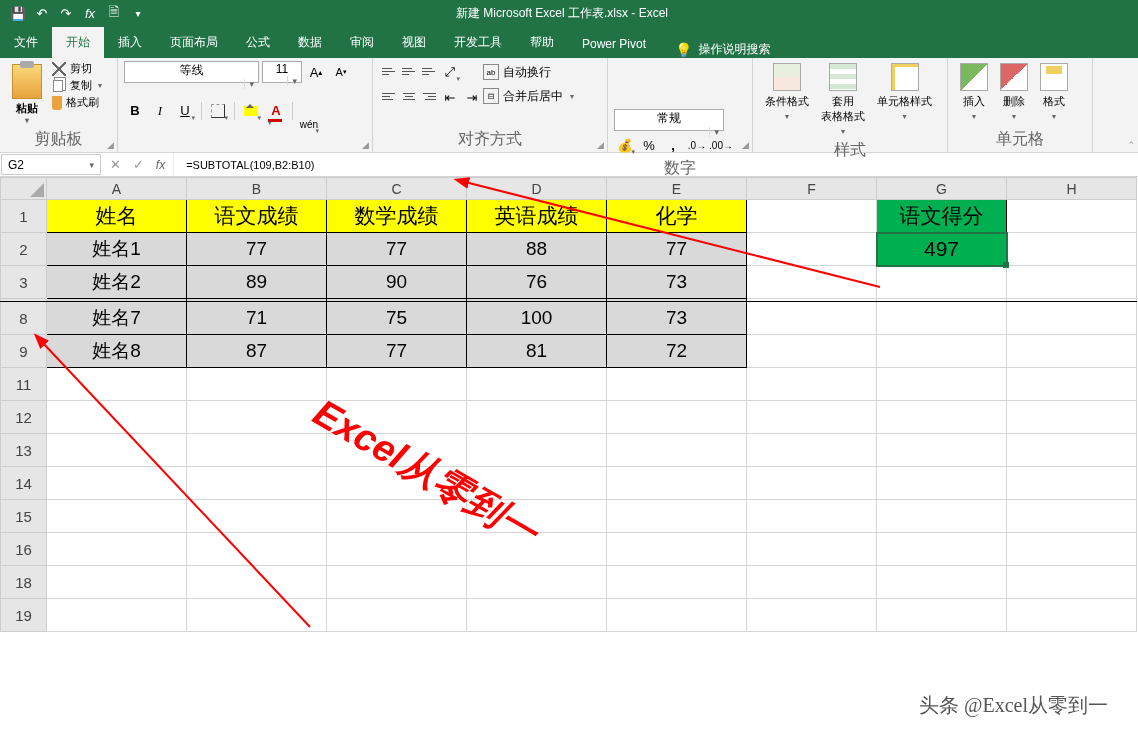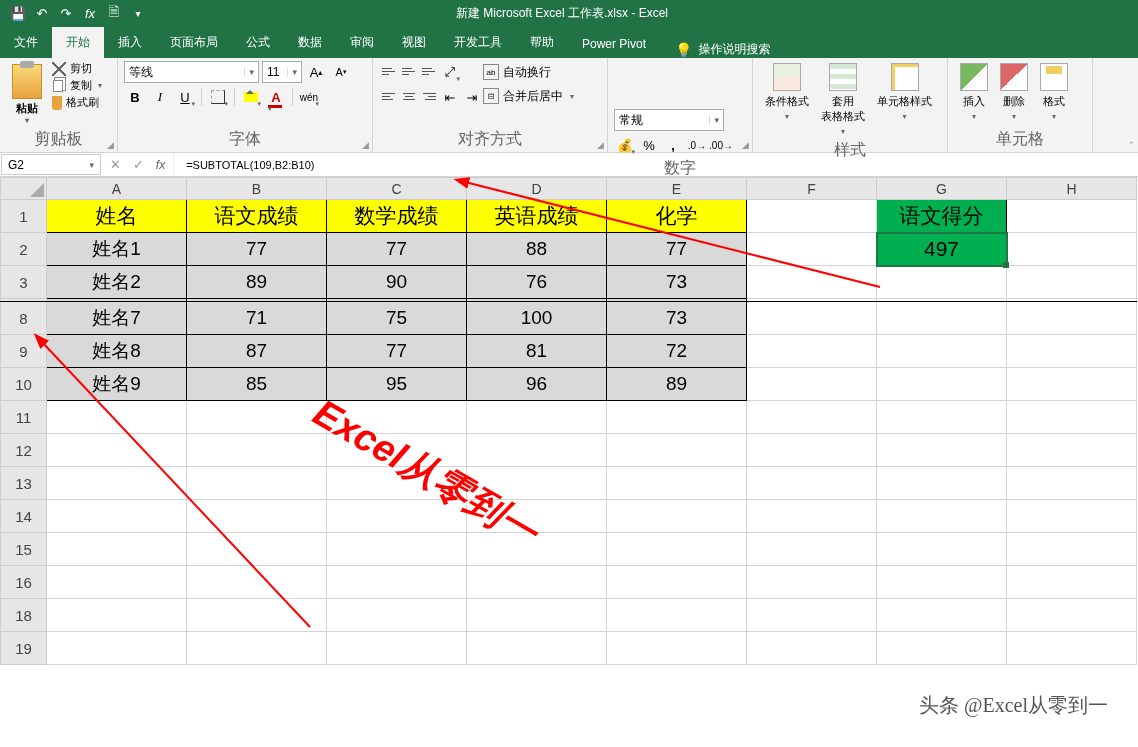--- a/index.html
+++ b/index.html
@@ -32,36 +32,36 @@
     .paste-icon::before { content:''; position:absolute; top:-4px; left:7px; width:14px; height:7px; background:#aaa; border-radius:2px; }
     .small-btns { display: flex; flex-direction: column; gap: 2px; padding-left: 4px; font-size: 11px; }
     .small-btn { display: flex; align-items: center; gap: 4px; cursor: pointer; }
     .small-btn .mi { width:14px; height:14px; display:inline-block; }
     .mi.cut { background: linear-gradient(45deg, transparent 45%, #666 45%, #666 55%, transparent 55%), linear-gradient(-45deg, transparent 45%, #666 45%, #666 55%, transparent 55%); }
     .mi.copy { background:#fff; border:1px solid #888; box-shadow: 2px -2px 0 #fff, 2px -2px 0 1px #888; width:10px; height:12px; margin:1px 3px 1px 1px;}
     .mi.brush { background:#e8a33d; width:10px; height:14px; border-radius: 0 0 3px 3px; }
     
     
     .font-row { display: flex; gap: 3px; align-items: center; margin-bottom: 3px; }
-    .combo { background:#fff; border:1px solid #ababab; height:22px; display:flex; align-items:center; padding: 0 4px; font-size:12px; position:relative; }
+    .combo { background:#fff; border:1px solid #ababab; height:22px; display:flex; align-items:center; padding: 0 4px; font-size:12px; position:relative;flex-direction:column; }
     .combo .dd { margin-left:auto; font-size:9px; color:#666; padding-left:4px; border-left:1px solid #ddd; }
     .font-name { width: 135px; }
     .font-size { width: 40px; }
     .ribbon-btn { width:22px; height:22px; display:flex; align-items:center; justify-content:center; cursor:pointer; font-size:13px; position:relative; }
     .ribbon-btn.small-dd::after { content:'▾'; font-size:7px; position:absolute; bottom:0; right:1px; color:#666; }
     .bold { font-weight:bold; }
     .italic { font-style:italic; font-family: serif; }
     .underline { text-decoration:underline; }
     .border-icon { width:14px; height:14px; border:1px solid #333; border-left:1px dashed #999; border-top:1px dashed #999; }
     .fill-icon { width:14px; height:10px; background:#ffff00; position:relative; }
     .fill-icon::before{ content:''; position:absolute; top:-6px; left:2px; width:0; height:0; border:4px solid transparent; border-bottom-color:#666;}
     .font-color-icon { position:relative; }
     .font-color-icon span { color:#c00; font-weight:bold; }
     .font-color-icon::after { content:''; position:absolute; bottom:2px; left:3px; width:14px; height:3px; background:#c00; }
-    .phonetic { font-size:10px; }
+    .phonetic { font-size:10px;margin-top:27px; }
     
     
     .align-col { display:flex; flex-direction:column; gap:3px; }
     .align-btn { width:20px; height:20px; display:flex; flex-direction:column; justify-content:center; gap:2px; cursor:pointer; padding:3px;}
     .align-btn span { height:1px; background:#555; display:block; }
     .wrap-merge { display:flex; flex-direction:column; gap:2px; font-size:12px; }
     .wrap-merge .opt { display:flex; align-items:center; gap:4px; cursor:pointer; height:22px; }
     .ab-icon { width:16px; height:16px; border:1px solid #888; font-size:8px; display:flex; align-items:center; justify-content:center; }
     
     
@@ -198,21 +198,20 @@
         <div class="ribbon-btn small-dd">
             <div class="fill-icon"></div>
           </div>
         <div class="ribbon-btn small-dd font-color-icon">
             <span>A</span>
           </div>
         <div style="width:1px;height:18px;background:#ccc;margin:0 2px"></div>
         <div class="ribbon-btn small-dd phonetic">wén</div>
       </div>
     </div>
-    <div class="group-label">字体</div>
     <div class="dialog-launcher">◢</div>
   </div>
 
   <div class="group" style="width:235px">
     <div class="group-content">
       <div class="align-col">
         <div style="display:flex">
           <div class="align-btn">
               <span style="width:70%"></span>
               <span style="width:90%"></span>
@@ -420,31 +419,20 @@
       <td class="data">姓名8</td>
       <td class="data">87</td>
       <td class="data">77</td>
       <td class="data">81</td>
       <td class="data">72</td>
       <td></td>
           <td></td>
           <td></td>
     </tr>
     <tr>
-      <th class="row-h">10</th>
-      <td class="data">姓名9</td>
-      <td class="data">85</td>
-      <td class="data">95</td>
-      <td class="data">96</td>
-      <td class="data">89</td>
-      <td></td>
-          <td></td>
-          <td></td>
-    </tr>
-    <tr>
           <th class="row-h">11</th>
           <td></td>
           <td></td>
           <td></td>
           <td></td>
           <td></td>
           <td></td>
           <td></td>
           <td></td>
         </tr>

